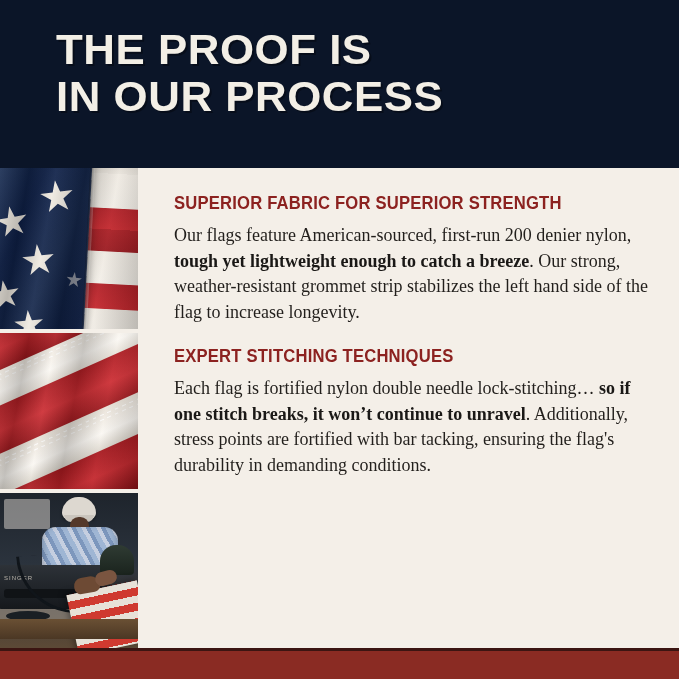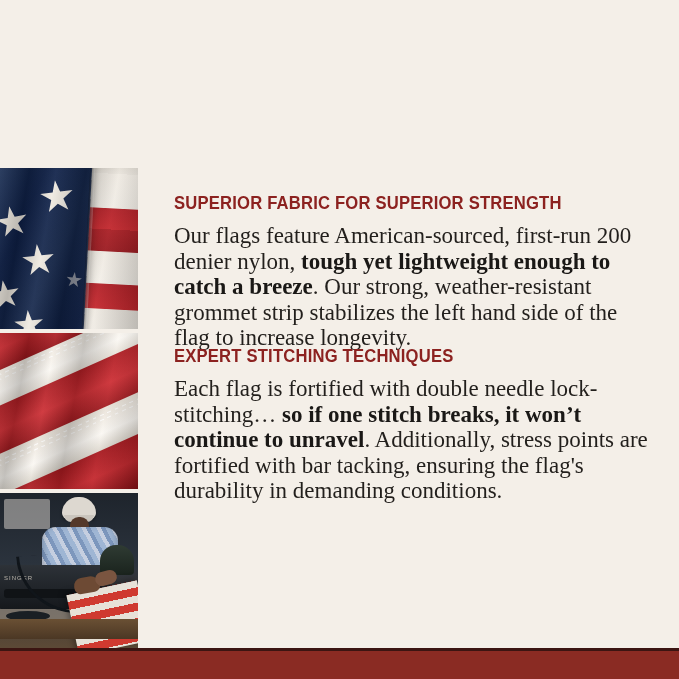--- a/index.html
+++ b/index.html
@@ -296,21 +296,21 @@
     line-height: 20px;
     letter-spacing: 0.2px;
     color: #8C2220;
     margin: 0 0 10px 0;
     transform: scaleX(0.95);
     transform-origin: left center;
     white-space: nowrap;
   }
   .sec-body {
     font-family: "Liberation Serif", serif;
-    font-size: 23px;
+    font-size: 18px;
     line-height: 25.5px;
     color: #221F1C;
     margin: 0;
     max-width: 484px;
   }
   .sec-body b {
     font-weight: bold;
     color: #1a1816;
   }
 
@@ -330,20 +330,26 @@
     width: 679px;
     height: 28px;
     background: #8A2B23;
   }
 </style>
 </head>
 <body>
 
 <div class="page">
 
+  <div class="header">
+    <div class="header-title">
+      <span class="tline">THE PROOF IS</span>
+      <span class="tline">IN OUR PROCESS</span>
+    </div>
+  </div>
 
   <div class="photo-col">
 
     <div class="photo photo-1">
       <div class="flag-canton">
         <div class="canton-stripes"></div>
         <div class="canton-seam"></div>
         <div class="star st-a"></div>
         <div class="star st-b"></div>
         <div class="star st-c"></div>
@@ -394,21 +400,21 @@
 
   <div class="content">
 
     <div class="section sec-1">
       <h2 class="sec-heading">SUPERIOR FABRIC FOR SUPERIOR STRENGTH</h2>
       <p class="sec-body"><span>Our flags feature American-sourced, first-run 200 denier nylon, </span><b>tough yet lightweight enough to catch a breeze</b><span>. Our strong, weather-resistant grommet strip stabilizes the left hand side of the flag to increase longevity.</span></p>
     </div>
 
     <div class="section sec-2">
       <h2 class="sec-heading">EXPERT STITCHING TECHNIQUES</h2>
-      <p class="sec-body"><span>Each flag is fortified with double needle lock-stitching… </span><b>so if one stitch breaks, it won’t continue to unravel</b><span>. Additionally, stress points are fortified with bar tacking, ensuring the flag's durability in demanding conditions.</span></p>
+      <p class="sec-body"><span>Each flag is fortified nylon double needle lock-stitching… </span><b>so if one stitch breaks, it won’t continue to unravel</b><span>. Additionally, stress points are fortified with bar tacking, ensuring the flag's durability in demanding conditions.</span></p>
     </div>
 
 
   </div>
 
   <div class="bottom-rule"></div>
   <div class="bottom-bar"></div>
 
 </div>
 

